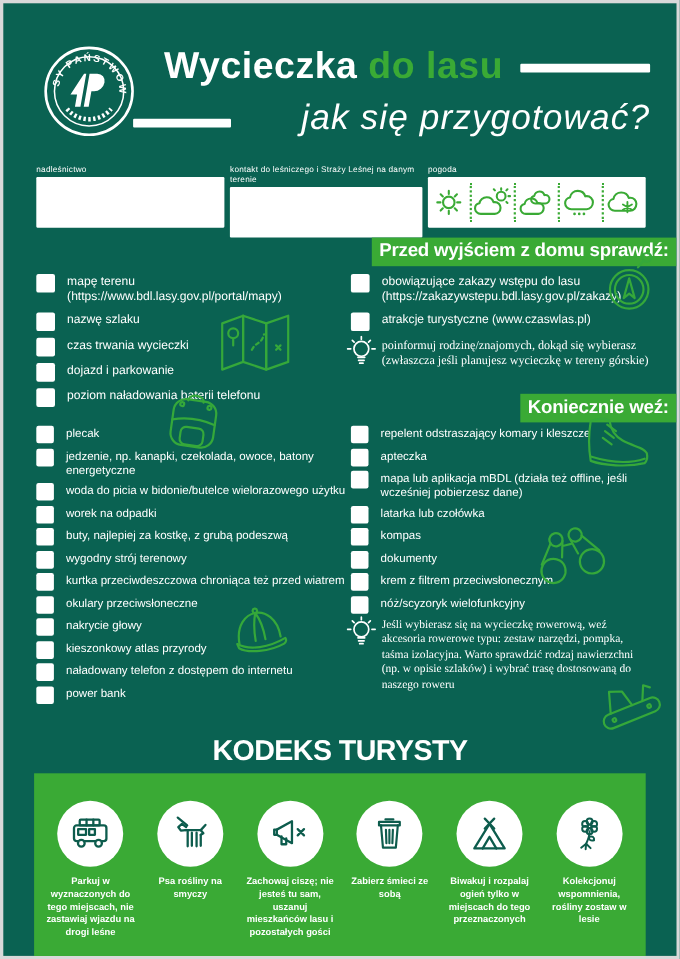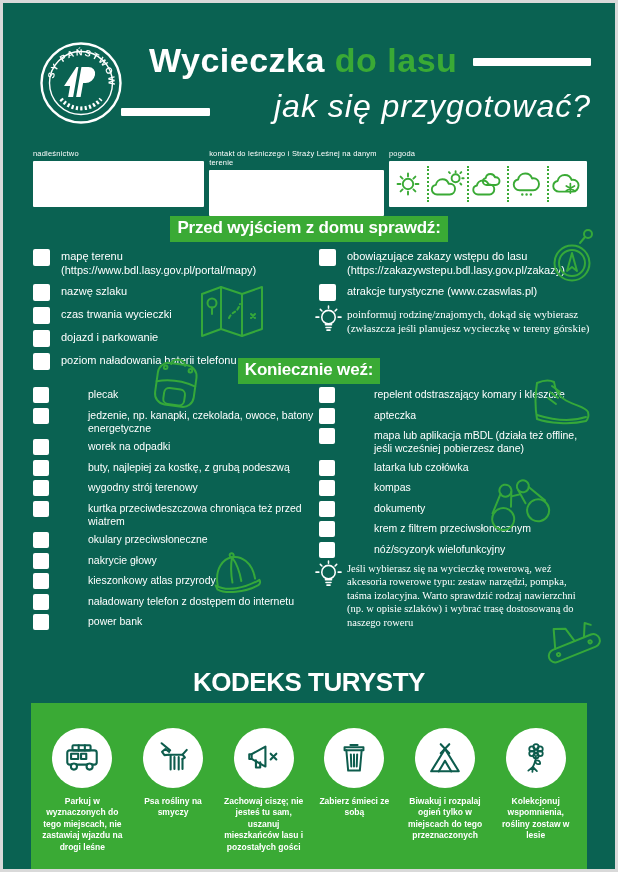--- a/index.html
+++ b/index.html
@@ -23,37 +23,37 @@
   
   .form-row{position:absolute;left:30px;top:146px;right:28px;display:flex;gap:5px;}
   .field{display:flex;flex-direction:column;}
   .field-label{font-size:7.5px;color:#fff;margin-bottom:3px;letter-spacing:.2px;}
   .field-box{background:#fff;height:46px;border-radius:1px;}
   .f1{width:183px;}.f2{width:187px;}.f3{flex:1;}
   .weather-box{display:flex;align-items:center;}
   .wcell{flex:1;display:flex;align-items:center;justify-content:center;height:36px;}
   .wcell + .wcell{border-left:2px dotted #3aaa35;}
   
-  .sec-title-wrap{position:absolute;left:0;right:0;text-align:center;}
+  .sec-title-wrap{position:absolute;left:0;right:0;text-align:right;}
   .sec-title{display:inline-block;background:#3aaa35;color:#fff;font-weight:bold;
     font-size:17px;letter-spacing:-.2px;padding:2px 7px 4px;}
   .s1-title{top:213px;}
   .s2-title{top:355px;}
   
   .cols{position:absolute;left:30px;right:24px;display:flex;}
   .s1-cols{top:246px;}
   .s2-cols{top:384px;}
   .col-left{width:286px;}
   .col-right{flex:1;}
   .check-row{display:flex;align-items:flex-start;margin-bottom:6px;}
   .s2-cols .check-row{margin-bottom:4.5px;}
   .checkbox{flex:0 0 17px;width:17px;height:17px;background:#fff;border-radius:2px;margin-right:11px;}
   .s2-cols .checkbox{flex-basis:16px;width:16px;height:16px;}
   .check-label{color:#fff;font-size:11px;line-height:1.25;padding-top:1px;}
-  .s2-cols .check-label{font-size:10.5px;line-height:1.24;margin-left:28px;}
+  .s2-cols .check-label{font-size:10.5px;line-height:1.24;}
   .note{display:flex;align-items:flex-start;margin-top:4px;font-family:Liberation Serif, serif;}
   .note .bulb{flex:0 0 27px;margin:-2px 5px 0 -4px;}
   .note-text{color:#fff;font-size:11px;line-height:1.28;}
   .s2-cols .note-text{font-size:10.5px;}
   
   .kodeks-title{position:absolute;left:0;right:0;top:664px;text-align:center;color:#fff;
     font-weight:bold;font-size:26px;letter-spacing:-.5px;}
   .kodeks-band{position:absolute;left:28px;right:28px;top:700px;height:182px;background:#3aaa35;
     display:flex;padding:25px 6px 0;}
   .rule{flex:1;display:flex;flex-direction:column;align-items:center;}
@@ -207,20 +207,24 @@
         <div class="check-row">
           <span class="checkbox"></span>
           <span class="check-label">plecak</span>
         </div>
 
         <div class="check-row">
           <span class="checkbox"></span>
           <span class="check-label">jedzenie, np. kanapki, czekolada, owoce, batony energetyczne</span>
         </div>
 
+        <div class="check-row">
+          <span class="checkbox"></span>
+          <span class="check-label">woda do picia w bidonie/butelce wielorazowego użytku</span>
+        </div>
 
         <div class="check-row">
           <span class="checkbox"></span>
           <span class="check-label">worek na odpadki</span>
         </div>
 
         <div class="check-row">
           <span class="checkbox"></span>
           <span class="check-label">buty, najlepiej za kostkę, z grubą podeszwą</span>
         </div>

